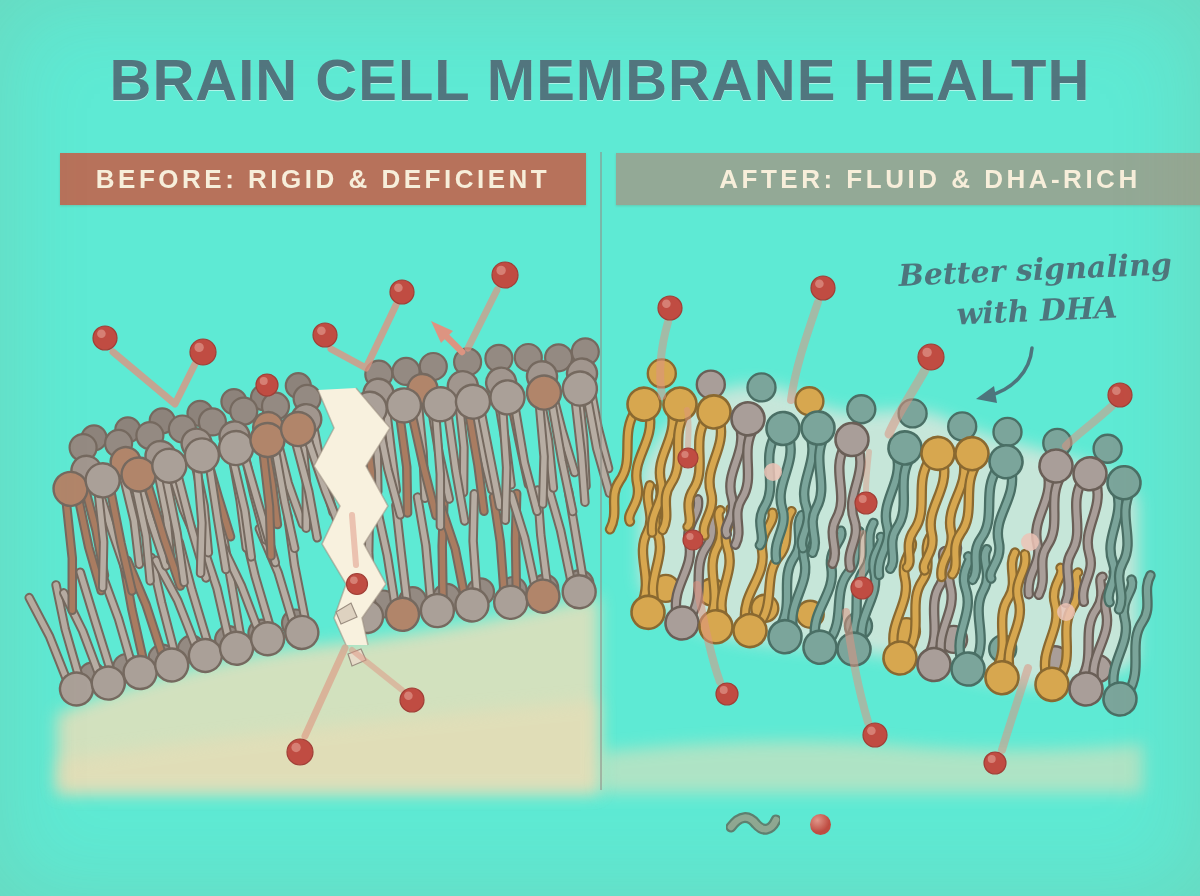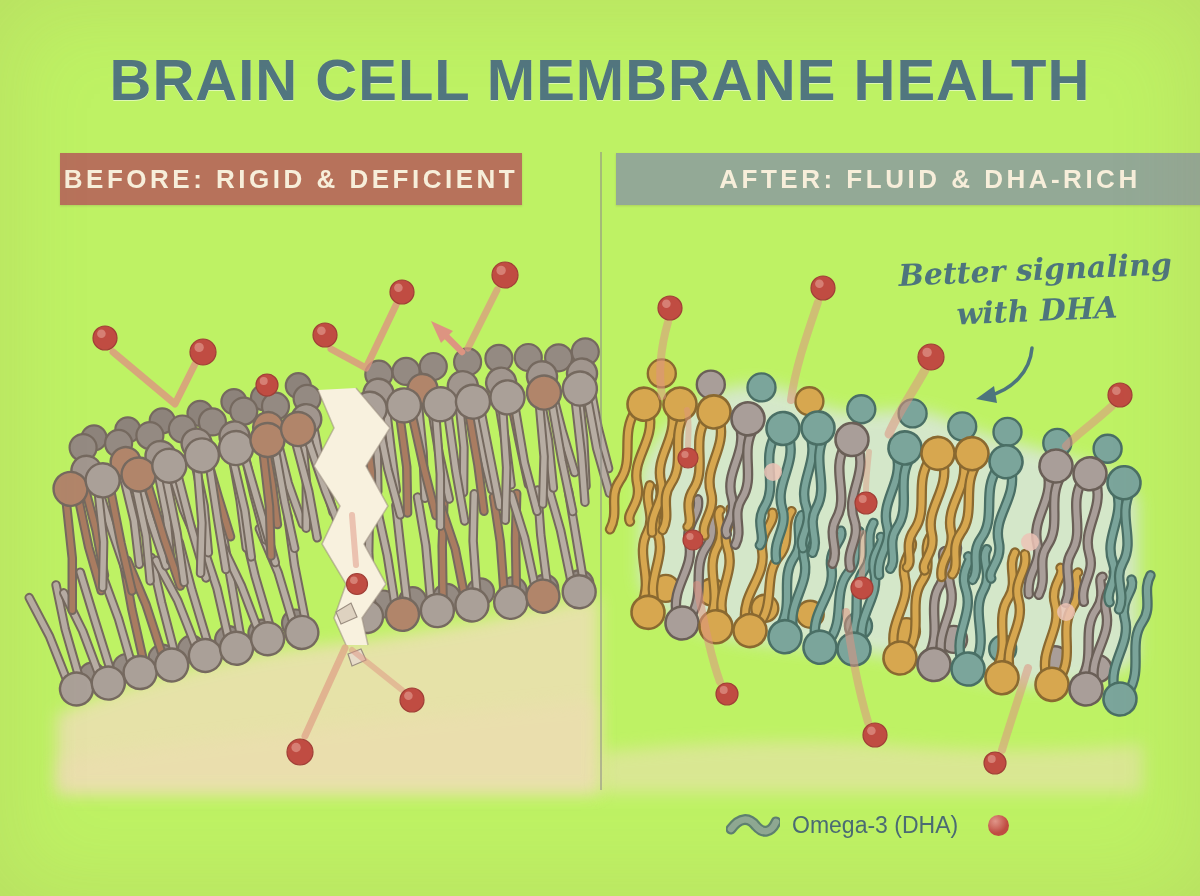--- a/index.html
+++ b/index.html
@@ -4,38 +4,38 @@
 <style>
   html,body{margin:0;padding:0;background:#e8e0cc;}
   .canvas{position:relative;width:1200px;height:896px;overflow:hidden;
           font-family:"Liberation Sans",sans-serif;background:#f8f1de;}
   .page-title{position:absolute;top:46px;left:0;width:100%;text-align:center;
           font-size:58px;font-weight:bold;letter-spacing:1px;color:#51767f;
           text-shadow:0 1px 0 rgba(255,255,255,0.5);}
   .banner{position:absolute;top:153px;height:52px;display:flex;align-items:center;
           justify-content:center;font-size:26px;font-weight:bold;letter-spacing:3.5px;
           box-shadow:0 1px 2px rgba(120,100,70,0.25);}
-  .banner-before{left:60px;width:462px;}
+  .banner-before{left:60px;width:526px;}
   .banner-after{left:616px;width:628px;}
   .divider{position:absolute;left:600px;top:152px;width:2px;height:638px;opacity:.55;}
   #art{position:absolute;left:0;top:0;width:1200px;height:896px;}
   .annotation{position:absolute;left:898px;top:250px;width:276px;text-align:center;
           transform:rotate(-2.5deg);font-family:"DejaVu Serif",serif;font-style:italic;
           font-weight:bold;font-size:30px;line-height:1.35;}
   .legend{position:absolute;left:726px;top:812px;display:flex;align-items:center;gap:30px;
           font-size:23px;}
   .legend-item{display:flex;align-items:center;gap:12px;}
   .nt-dot{width:21px;height:21px;border-radius:50%;display:inline-block;}
   .vignette{position:absolute;inset:0;pointer-events:none;
           box-shadow:inset 0 0 90px rgba(160,135,90,0.18);}
 </style>
 </head>
 <body>
 
-<div class="canvas" style="background: #bef264;">
+<div class="canvas" style="background: #5eead4;">
 
   <svg id="art" viewBox="0 0 1200 896" xmlns="http://www.w3.org/2000/svg">
       <filter id="soft" x="-30%" y="-30%" width="160%" height="160%">
         <feGaussianBlur stdDeviation="8"></feGaussianBlur>
       </filter>
       <path d="M57,793 L57,714 C150,674 250,652 330,644 C440,632 520,612 599,596 L599,793 Z" fill="#f0dfb9" opacity="0.8" filter="url(#soft)"></path>
       <path d="M57,793 L57,760 Q300,726 599,700 L599,793 Z" fill="#eedbb2" opacity="0.5" filter="url(#soft)"></path>
       <path d="M602,793 L602,752 Q760,736 880,744 Q1020,756 1143,744 L1143,793 Z" fill="#f0dfb9" opacity="0.55" filter="url(#soft)"></path>
       <path d="M640,470 C680,380 760,370 810,400 C860,428 900,395 950,420 C1010,448 1080,452 1125,478 L1138,500 L1138,660 C1080,700 1000,688 940,668 C870,645 780,652 720,636 C670,622 645,600 640,580 Z" fill="#d9e6db" opacity="0.85" filter="url(#soft)"></path>
       <circle cx="92.1" cy="676.2" r="13.5" fill="#948a82" stroke="#75695f" stroke-width="2.2"></circle>
@@ -717,21 +717,20 @@
     <div>Better signaling</div>
     <div>with DHA</div>
   </div>
 
   <div class="legend" style="color: rgb(74, 107, 116);">
     <div class="legend-item">
       <svg width="54" height="24" viewBox="0 0 54 24">
         <path class="sq-out" d="M5,15 C14,3 23,3 30,12 C37,20 45,19 50,8" fill="none" stroke-width="11" stroke-linecap="round" stroke="#5e8070"></path>
         <path class="sq-in" d="M5,15 C14,3 23,3 30,12 C37,20 45,19 50,8" fill="none" stroke-width="6.5" stroke-linecap="round" stroke="#8fa893"></path>
       </svg>
-      <span>Omega-3 (DHA)</span>
     </div>
     <div class="legend-item">
       <span class="nt-dot" style="background: radial-gradient(circle at 35% 30%, rgb(224, 150, 138), rgb(192, 76, 66) 60%);"></span>
     </div>
   </div>
 
   <div class="vignette"></div>
 </div>
 
 </body></html>

